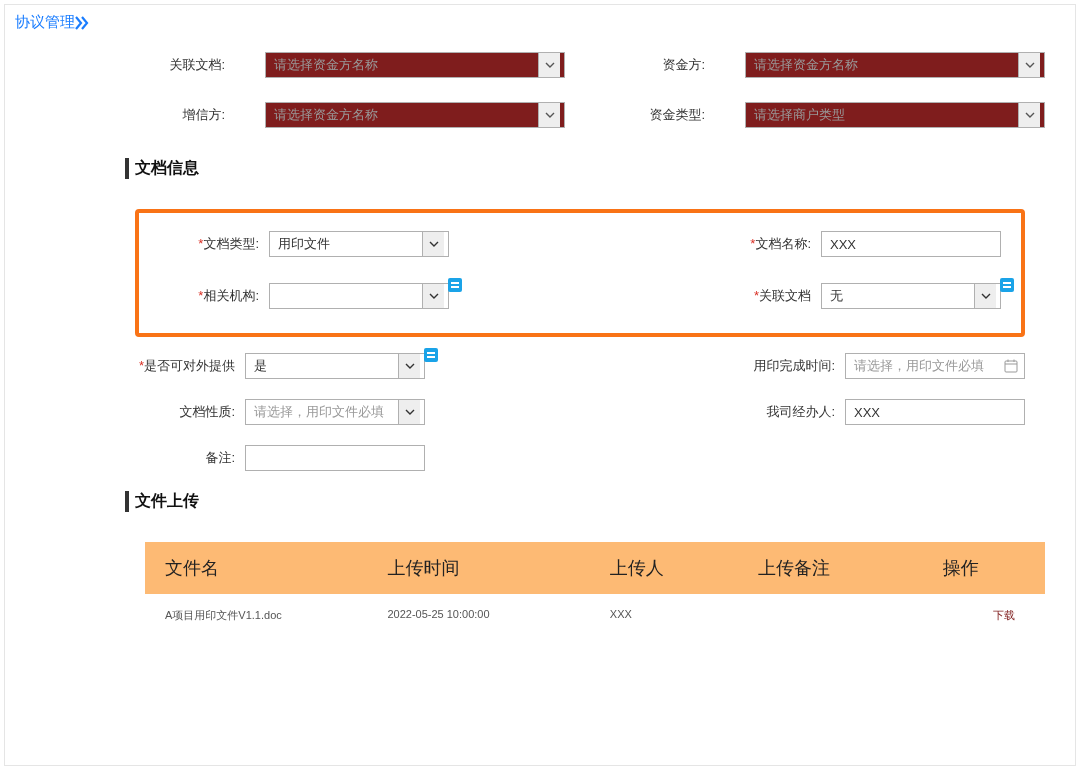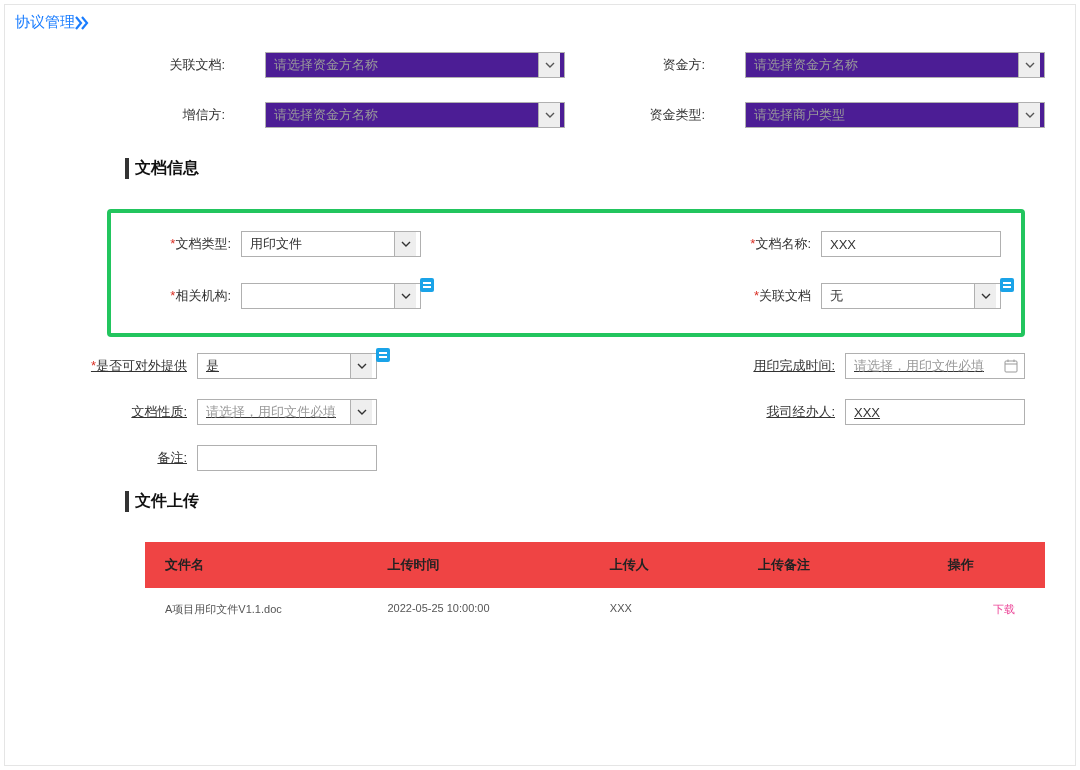--- a/index.html
+++ b/index.html
@@ -52,21 +52,21 @@
     }
     .form-label {
       text-align: right;
       color: #333;
       font-size: 13px;
       white-space: nowrap;
     }
     .form-label .req { color: #d93025; }
     .select-like {
       border: 1px solid #b0b0b0;
-      background: #4c1d95;
+      background: #7f1d1d;
       height: 26px;
       display: flex;
       align-items: center;
       justify-content: space-between;
       padding: 0 4px 0 8px;
       color: #999;
       font-size: 13px;
       position: relative;
     }
     .select-like.filled { color: #333; background: #fff; }
@@ -103,43 +103,42 @@
     }
     .cal-icon {
       width: 18px;
       height: 18px;
       display: flex;
       align-items: center;
       justify-content: center;
       color: #999;
     }
     .highlight-box {
-      border: 4px solid #22c55e;
+      border: 4px solid #f97316;
       border-radius: 4px;
       padding: 18px 20px 24px 20px;
-      margin-left: 92px;
+      margin-left: 120px;
       margin-right: 40px;
       margin-bottom: 16px;
     }
     .doc-grid {
       display: grid;
       grid-template-columns: 100px 180px 1fr 100px 180px;
       row-gap: 26px;
       column-gap: 10px;
       align-items: center;
     }
     .doc-grid-outer {
-      margin-left: 72px;
+      margin-left: 120px;
       margin-right: 40px;
       display: grid;
       grid-template-columns: 100px 180px 1fr 100px 180px;
       row-gap: 20px;
       column-gap: 10px;
       align-items: center;
-      text-decoration: underline;
     }
     .doc-grid .spacer, .doc-grid-outer .spacer { min-width: 120px; }
     .tag-badge {
       position: absolute;
       right: -14px;
       top: -6px;
       width: 14px;
       height: 14px;
       background: #1aa3e8;
       border-radius: 2px;
@@ -153,38 +152,38 @@
       position: absolute;
       background: #fff;
       height: 1.5px;
       width: 8px;
     }
     .tag-badge::before { top: 4px; }
     .tag-badge::after { top: 8px; }
     .rel-wrap { position: relative; }
     .table-section { margin-left: 130px; margin-right: 20px; }
     .table-header {
-      background: #ef4444;
+      background: #fdba74;
       display: grid;
       grid-template-columns: 1.5fr 1.5fr 1fr 1fr 0.8fr;
       padding: 14px 20px;
-      font-weight: bold;
-      font-size: 13px;
+      font-weight: normal;
+      font-size: 18px;
       color: #222;
     }
     .table-header > :last-child { text-align: center; padding-right: 10px;}
     .table-row {
       display: grid;
       grid-template-columns: 1.5fr 1.5fr 1fr 1fr 0.8fr;
       padding: 14px 20px;
       font-size: 11px;
       color: #555;
     }
     .table-row > :last-child { text-align: right; padding-right: 10px; }
-    .link { color: #ec4899; cursor: pointer; }
+    .link { color: #7f1d1d; cursor: pointer; }
   </style>
 </head>
 <body>
 
 <div class="outer">
   <div class="breadcrumb">
     <span>协议管理</span>
     <span class="chevrons">
       <svg width="16" height="14" viewBox="0 0 16 14">
           <path d="M1 1 L6 7 L1 13" stroke="#1a7dff" stroke-width="2.2" fill="none"></path>

